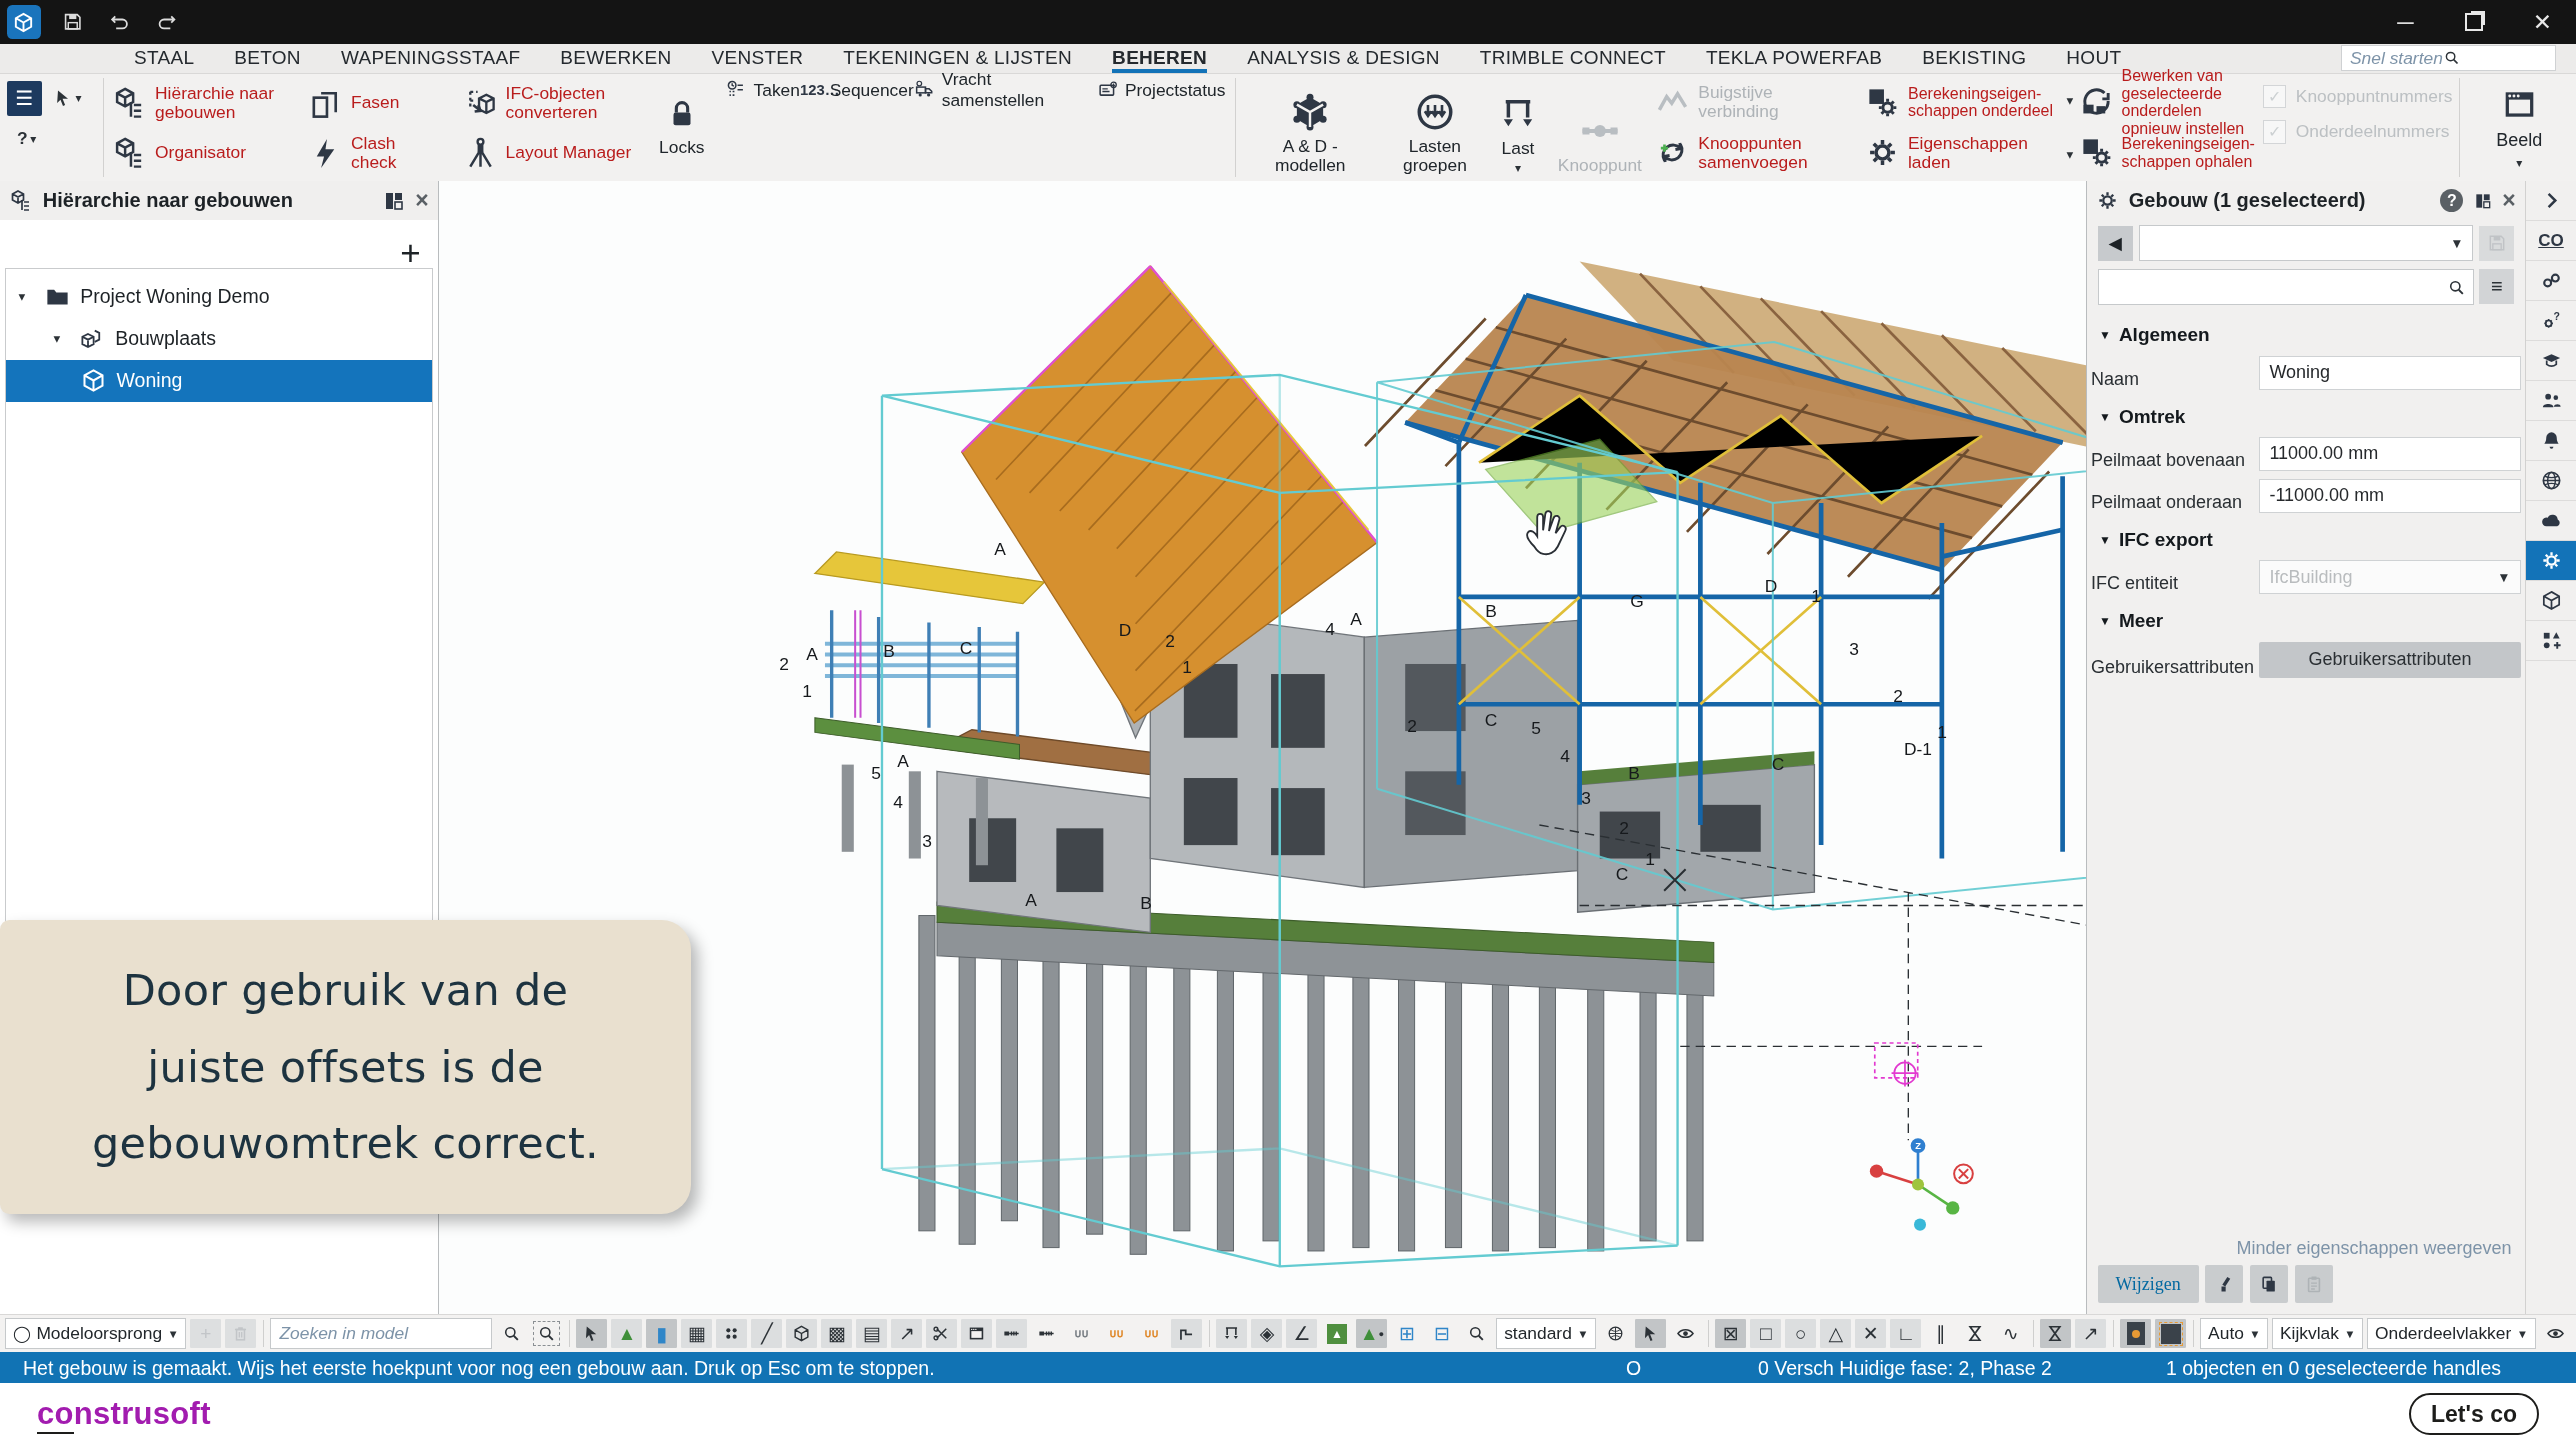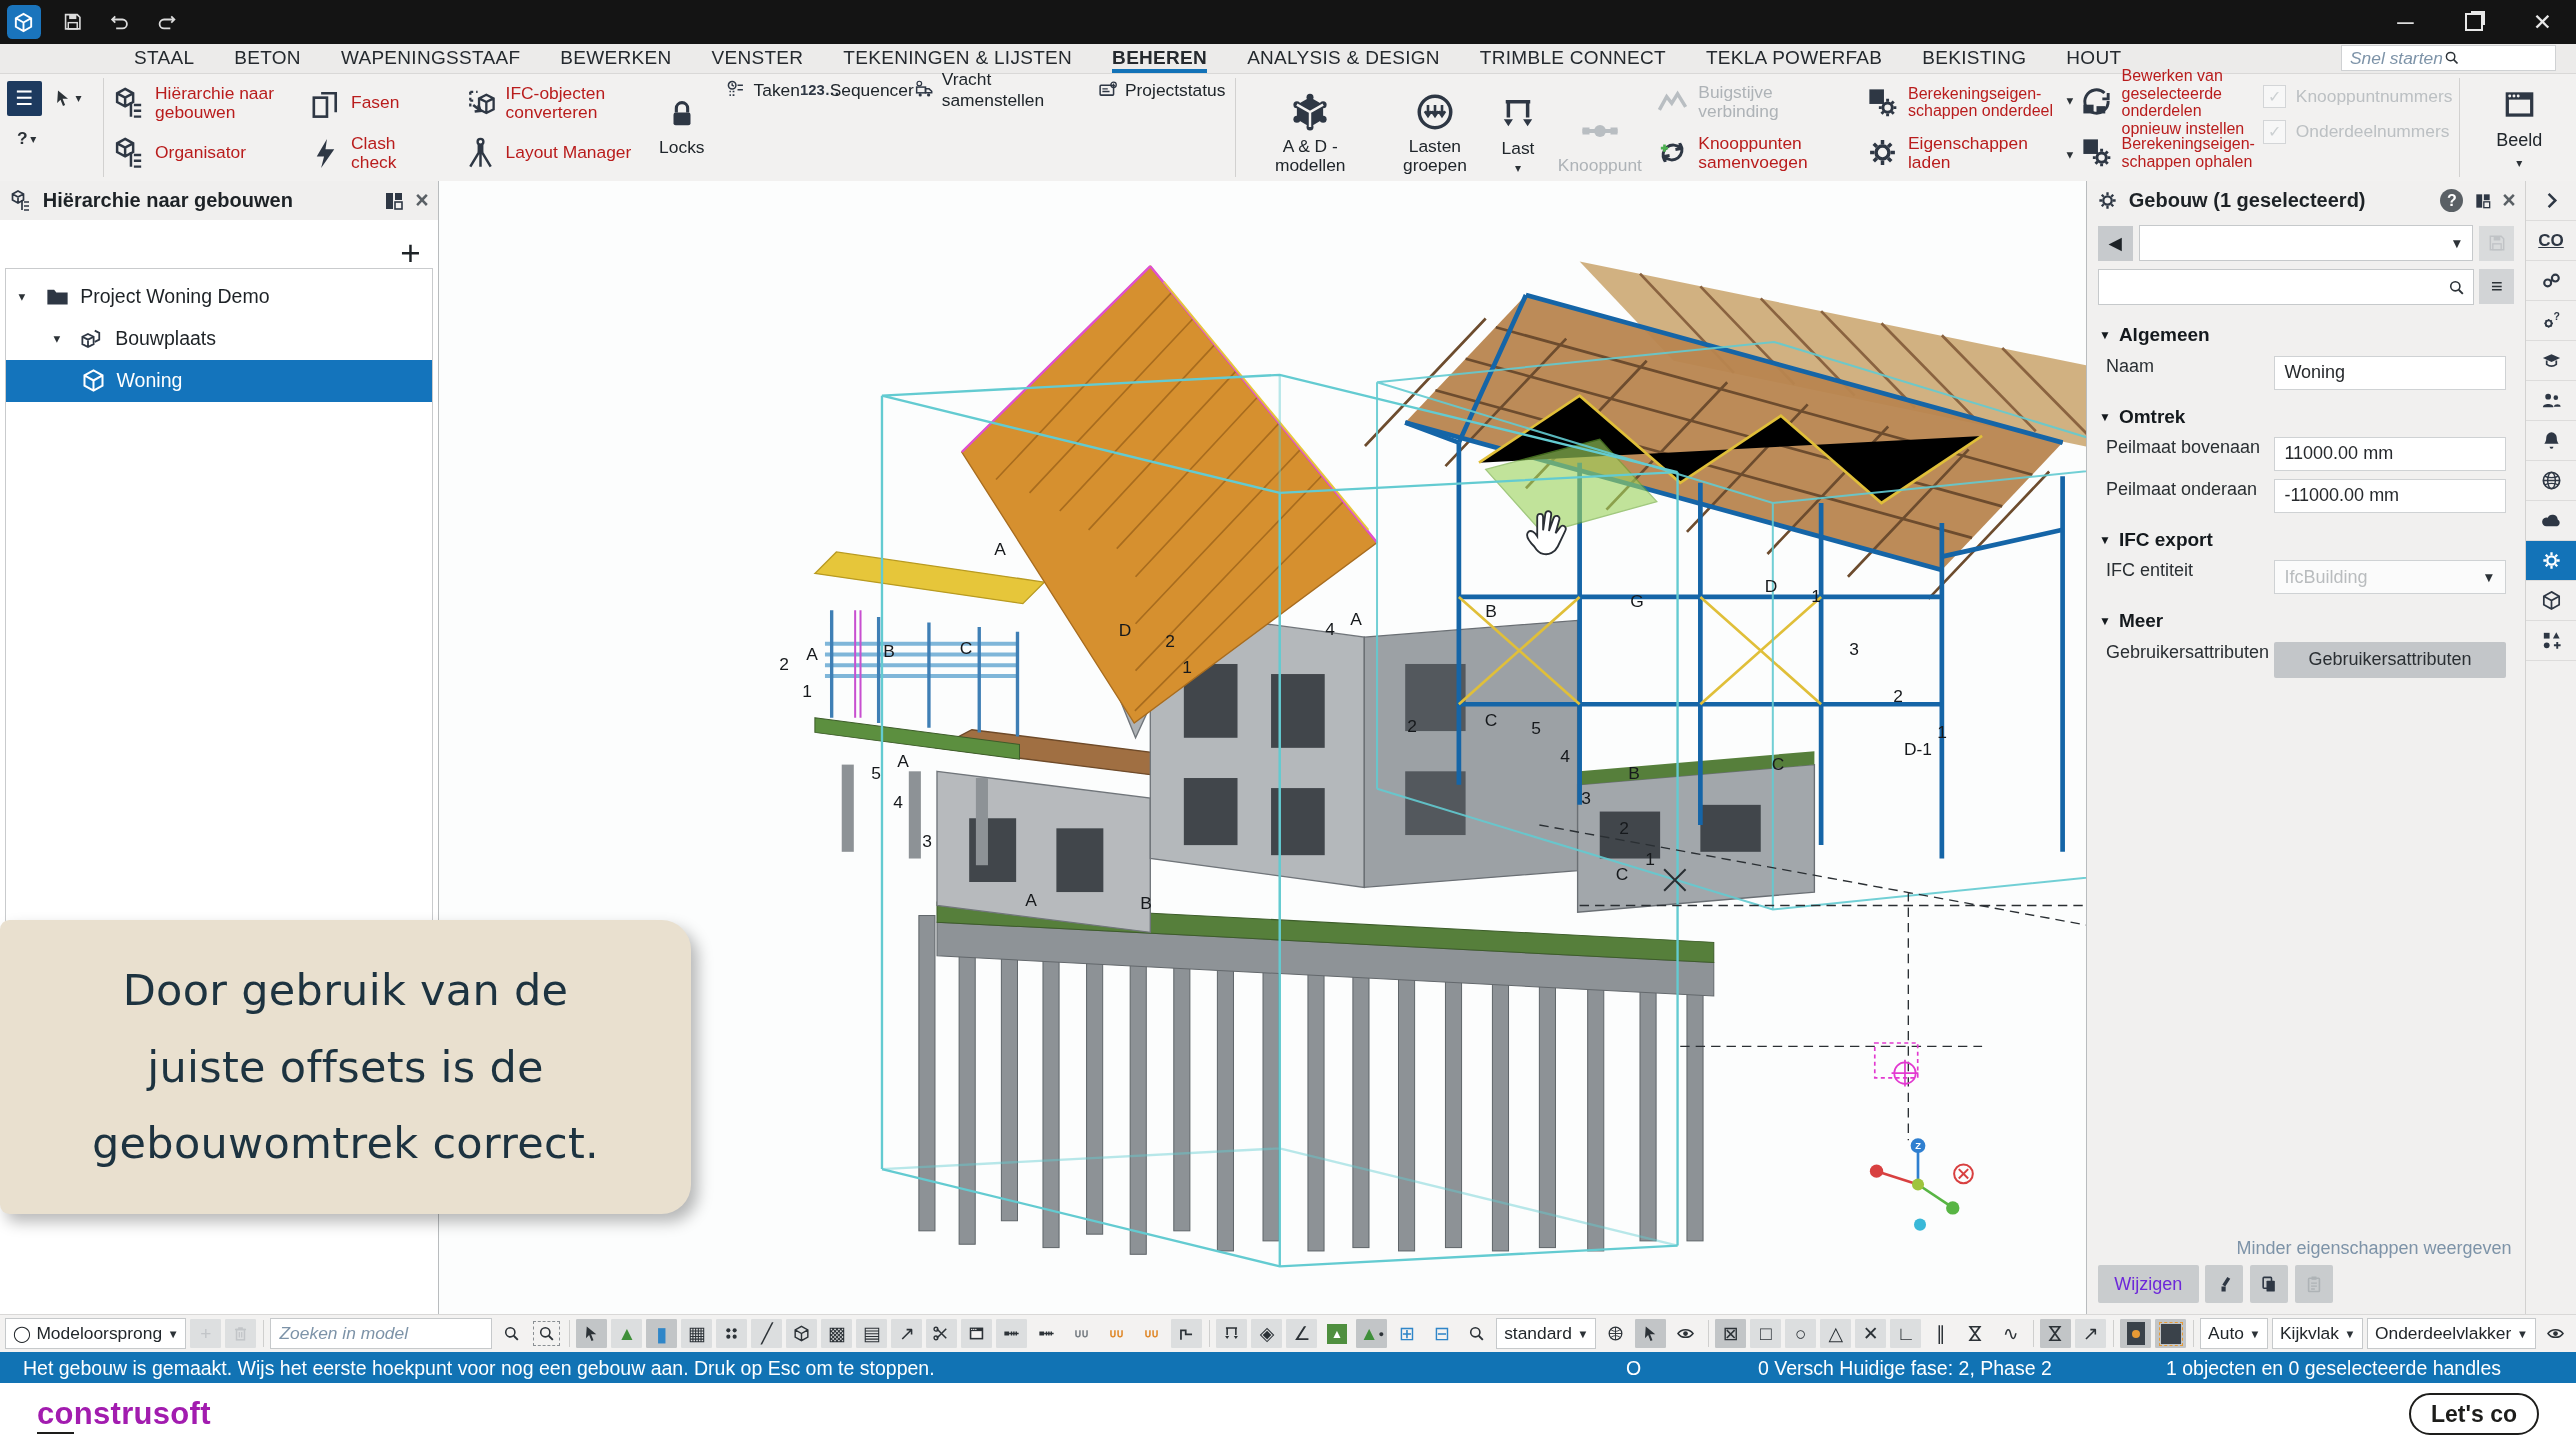--- a/index.html
+++ b/index.html
@@ -94,30 +94,30 @@
   .backbtn{width:35px;height:35px;background:#c7cacd;display:flex;align-items:center;justify-content:center;font-size:17.4px;color:#1d2226;}
   .combo{flex:1;height:34px;background:#fff;border:0.7px solid #c6c9cb;display:flex;align-items:center;justify-content:flex-end;padding:0 8px;color:#2c3237;font-size:13.4px;}
   .savebtn{width:35px;height:35px;background:#d9dbdc;display:flex;align-items:center;justify-content:center;}
   .savebtn svg{width:20px;height:20px;color:#c0c3c6;}
   .searchrow{display:flex;gap:5.4px;padding:2.7px 10.7px 6.7px;}
   .sinput{flex:1;height:34px;background:#fff;border:0.7px solid #c6c9cb;display:flex;align-items:center;justify-content:flex-end;padding:0 6.7px;}
   .sinput svg{width:19px;height:19px;color:#2c3237;}
   .listbtn{width:35px;height:35px;background:#d2d4d6;display:flex;align-items:center;justify-content:center;font-size:20px;color:#2c3237;}
   .sect{display:flex;align-items:center;gap:8px;font-weight:bold;font-size:19px;color:#14191d;padding:12px 12px 5.4px;}
   .sect .tri{font-size:12px;}
-  .frow{display:flex;align-items:flex-start;padding:4px 19px;}
+  .frow{display:flex;align-items:flex-end;padding:4px 4px;}
   .frow .flab{width:168px;color:#2a2f33;}
   .frow .fval{flex:1;height:32px;background:#fff;border:0.7px solid #cfd2d4;display:flex;align-items:center;padding:0 9.4px;color:#26292c;}
   .frow .fval.dis{color:#b9bcbe;background:#fbfbfb;justify-content:space-between;}
   .frow .fval.dis .dcar{color:#2c3237;font-size:13.4px;}
   .uabtn{flex:1;height:36px;background:#c3c6c9;display:flex;align-items:center;justify-content:center;color:#2a2f33;border-radius:2px;}
   .rp-bottom{position:absolute;left:0;right:0;bottom:0;padding:0 10.7px 10.7px;}
   .lesslink{text-align:right;color:#7d93a8;font-size:18px;padding:6.7px 2.7px;}
   .rp-btns{display:flex;gap:6.7px;align-items:center;}
-  .modbtn{width:101px;height:38px;background:#c9ccce;color:#6d28d9;display:flex;align-items:center;justify-content:center;border-radius:2px;font-size:18px;}
+  .modbtn{width:101px;height:38px;background:#c9ccce;color:#0369a1;display:flex;align-items:center;justify-content:center;border-radius:2px;font-size:18px;font-family:Liberation Serif, serif;}
   .sqbtn{width:38px;height:38px;background:#c9ccce;border-radius:2px;display:flex;align-items:center;justify-content:center;}
   .sqbtn svg{width:20px;height:20px;color:#2e3744;}
   .sqbtn.dis svg{color:#aeb3b6;}
   
   .strip{width:50px;background:#f1f0ef;border-left:0.7px solid #d2d1d0;display:flex;flex-direction:column;align-items:stretch;}
   .strip .sic{height:39px;display:flex;align-items:center;justify-content:center;color:#2e3744;border-bottom:0.7px solid #dddcdb;font-size:17.4px;}
   .strip .sic svg{width:23px;height:23px;}
   .strip .sic.on{background:#1373b8;color:#fff;}
   .strip .co{font-weight:bold;text-decoration:underline;font-size:17px;}
   

